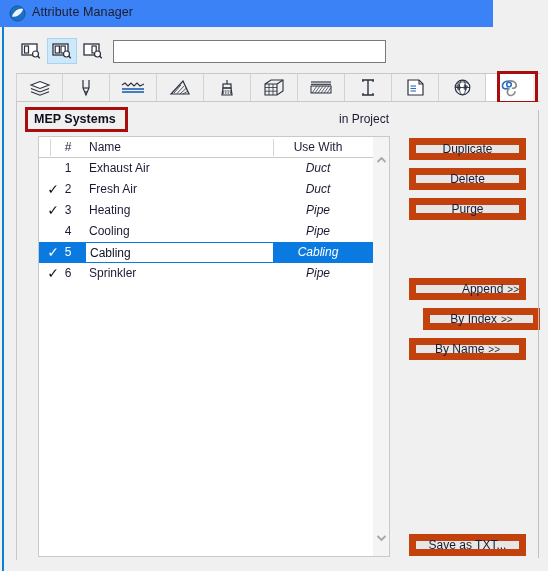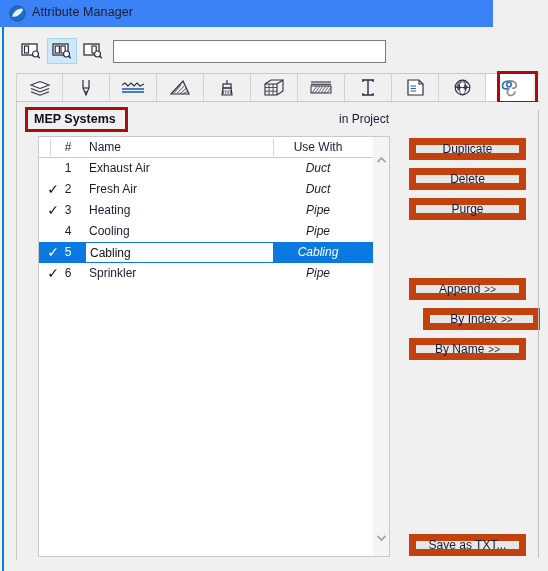--- a/index.html
+++ b/index.html
@@ -491,21 +491,21 @@
   <div class="btn" style="top:138px;">
     <span>Duplicate</span>
   </div>
   <div class="btn" style="top:168px;">
     <span>Delete</span>
   </div>
   <div class="btn" style="top:198px;">
     <span>Purge</span>
   </div>
 
-  <div class="btn" style="top:278px;">
+  <div class="btn" style="top:278px;justify-content:flex-end;">
     <span>Append</span>
     <span class="arrows">&gt;&gt;</span>
   </div>
   <div class="btn" style="top:308px;margin-left:14px;">
     <span>By Index</span>
     <span class="arrows">&gt;&gt;</span>
   </div>
   <div class="btn" style="top:338px;">
     <span>By Name</span>
     <span class="arrows">&gt;&gt;</span>

